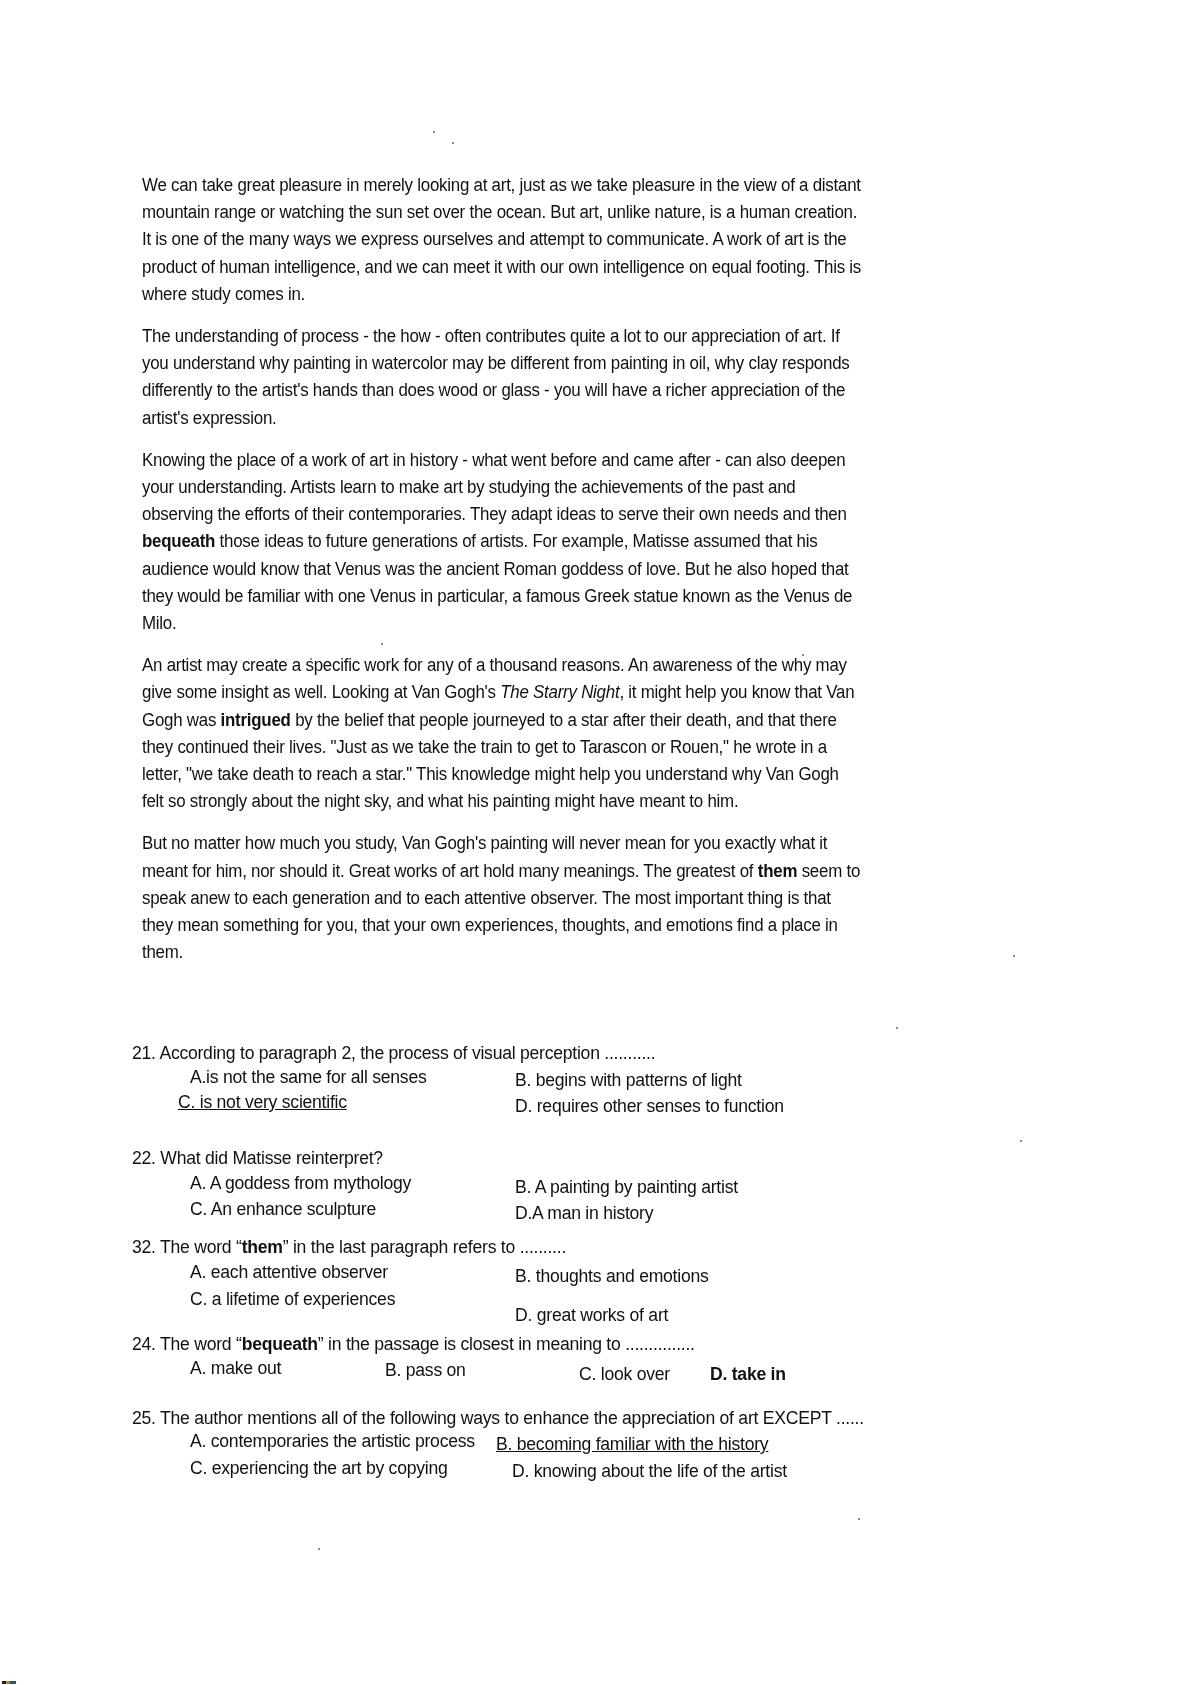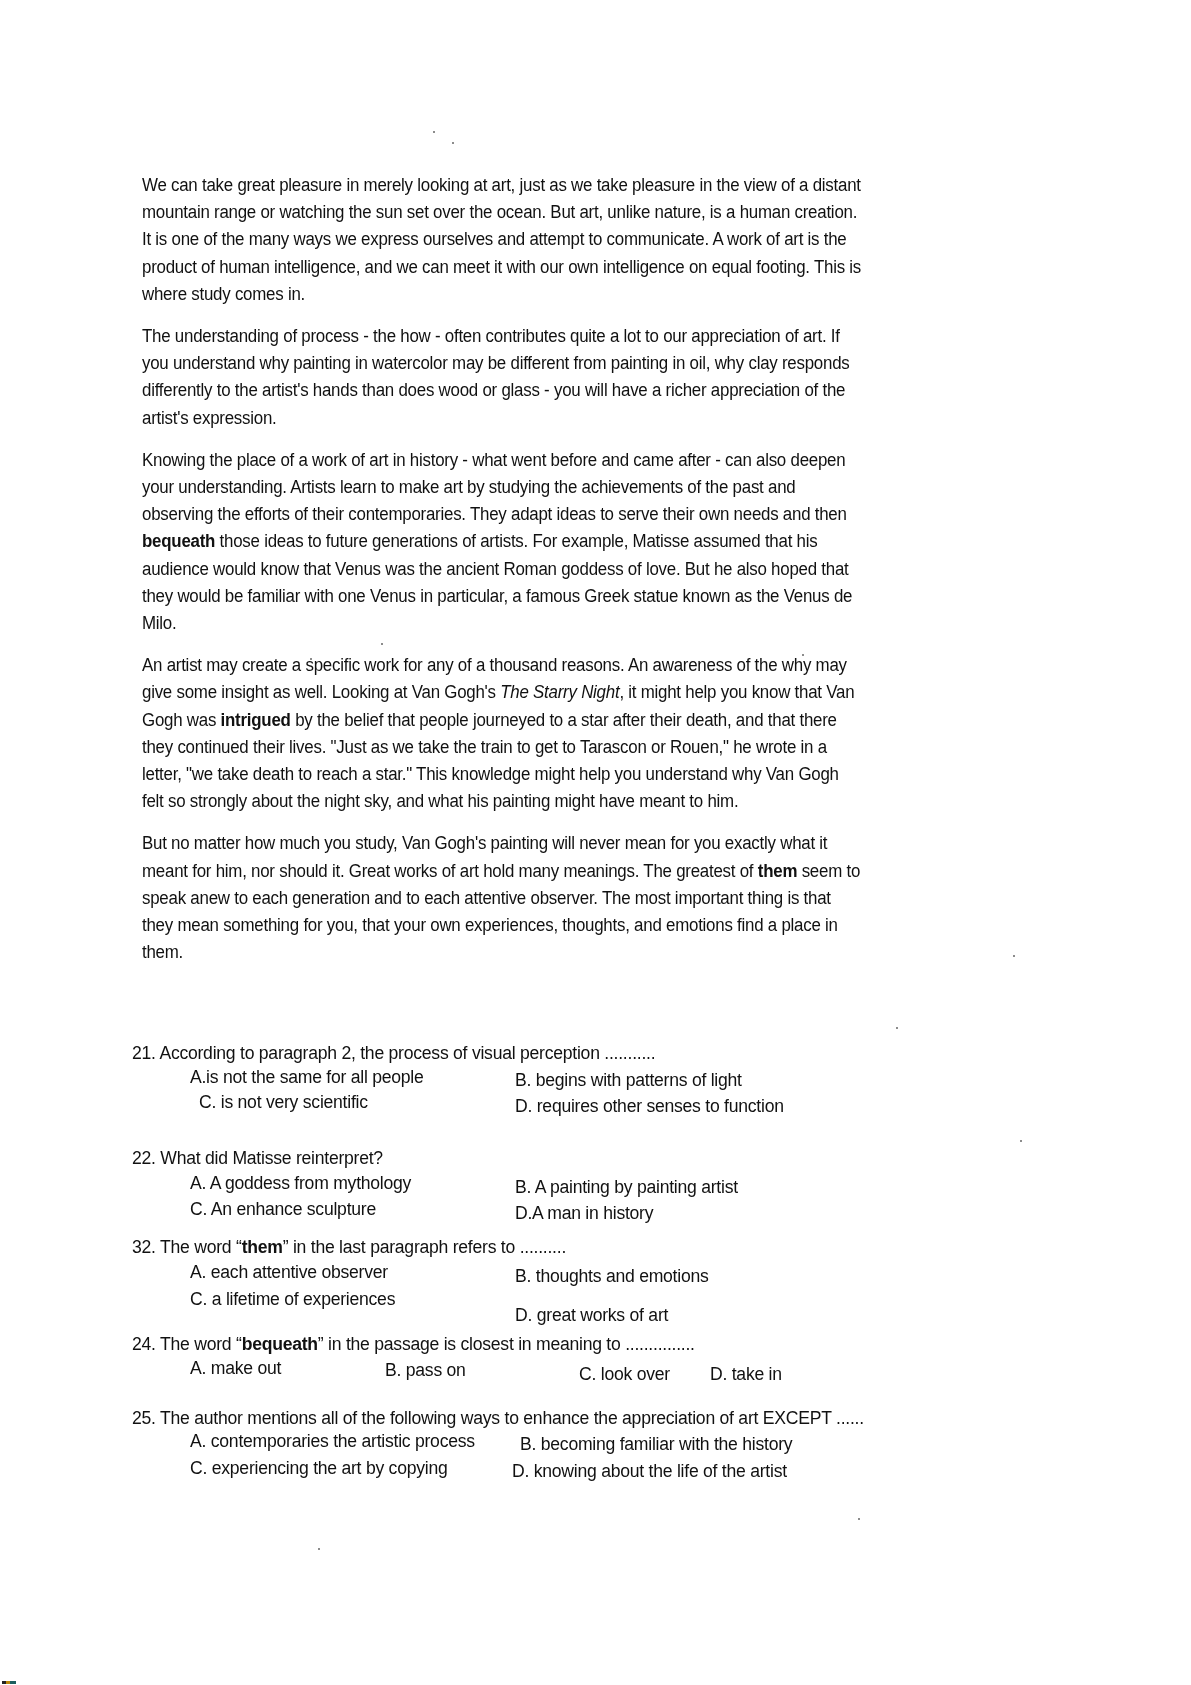--- a/index.html
+++ b/index.html
@@ -76,23 +76,23 @@
       <span class="line">speak anew to each generation and to each attentive observer. The most important thing is that</span>
       <span class="line">they mean something for you, that your own experiences, thoughts, and emotions find a place in</span>
       <span class="line">them.</span>
     </p>
   </div>
 
   <div class="questions">
 
     <div class="q" style="top:0px;">
       <span class="qstem"><span>21.</span> <span>According to paragraph 2, the process of visual perception ...........</span></span>
-      <span class="opt" style="left:58px; top:24px;">A.is not the same for all people</span>
+      <span class="opt" style="left:58px; top:24px;">A.is not the same for all senses</span>
       <span class="opt" style="left:383px; top:27px;">B. begins with patterns of light</span>
-      <span class="opt" style="left:67px; top:49px;">C. is not very scientific</span>
+      <span class="opt" style="left:46px; top:49px;text-decoration:underline;">C. is not very scientific</span>
       <span class="opt" style="left:383px; top:53px;">D. requires other senses to function</span>
     </div>
 
     <div class="q" style="top:105px;">
       <span class="qstem"><span>22.</span> <span>What did Matisse reinterpret?</span></span>
       <span class="opt" style="left:58px; top:25px;">A. A goddess from mythology</span>
       <span class="opt" style="left:383px; top:29px;">B. A painting by painting artist</span>
       <span class="opt" style="left:58px; top:51px;">C. An enhance sculpture</span>
       <span class="opt" style="left:383px; top:55px;">D.A man in history</span>
     </div>
@@ -103,27 +103,27 @@
       <span class="opt" style="left:383px; top:29px;">B. thoughts and emotions</span>
       <span class="opt" style="left:58px; top:52px;">C. a lifetime of experiences</span>
       <span class="opt" style="left:383px; top:68px;">D. great works of art</span>
     </div>
 
     <div class="q" style="top:291px;">
       <span class="qstem"><span>24.</span> <span>The word “</span><b>bequeath</b><span>” in the passage is closest in meaning to ...............</span></span>
       <span class="opt" style="left:58px; top:24px;">A. make out</span>
       <span class="opt" style="left:253px; top:26px;">B. pass on</span>
       <span class="opt" style="left:447px; top:30px;">C. look over</span>
-      <span class="opt" style="left:578px; top:30px;">D. take in</span>
+      <span class="opt" style="left:578px; top:30px;font-weight:bold;">D. take in</span>
     </div>
 
     <div class="q" style="top:365px;">
       <span class="qstem"><span>25.</span> <span>The author mentions all of the following ways to enhance the appreciation of art EXCEPT ......</span></span>
       <span class="opt" style="left:58px; top:23px;">A. contemporaries the artistic process</span>
-      <span class="opt" style="left:388px; top:26px;">B. becoming familiar with the history</span>
+      <span class="opt" style="left:364px; top:26px;text-decoration:underline;">B. becoming familiar with the history</span>
       <span class="opt" style="left:58px; top:50px;">C. experiencing the art by copying</span>
       <span class="opt" style="left:380px; top:53px;">D. knowing about the life of the artist</span>
     </div>
   </div>
 
   <span class="speck" style="left:433px; top:131px;"></span>
   <span class="speck" style="left:452px; top:142px;"></span>
   <span class="speck" style="left:381px; top:643px;"></span>
   <span class="speck" style="left:310px; top:658px;"></span>
   <span class="speck" style="left:802px; top:654px;"></span>

